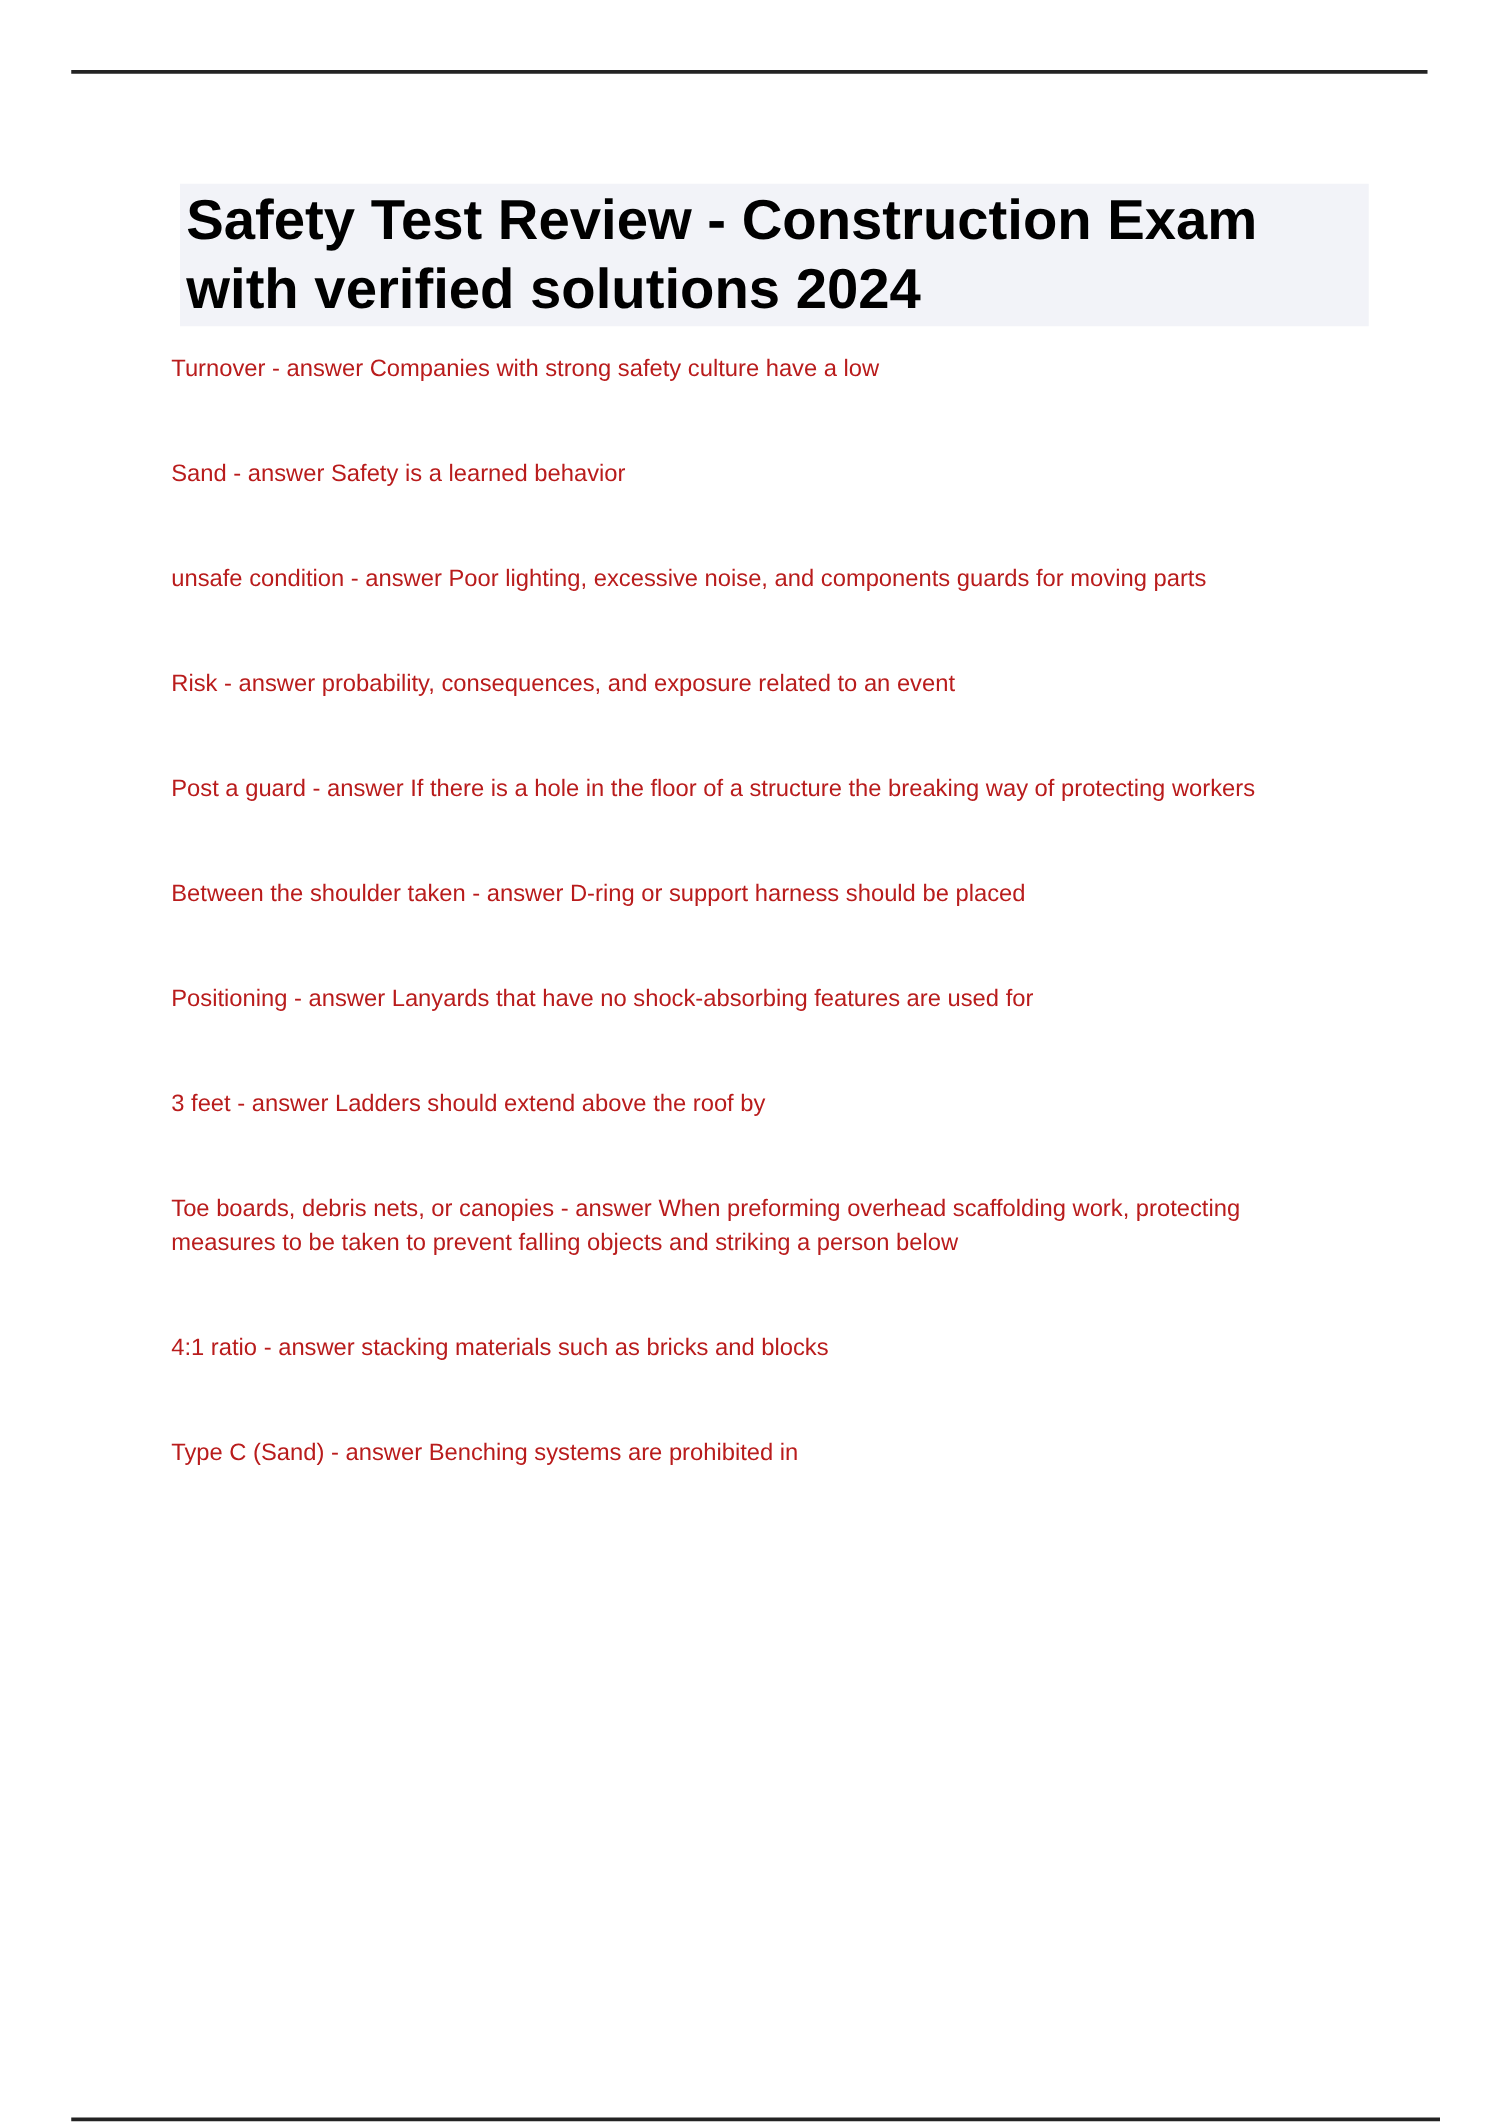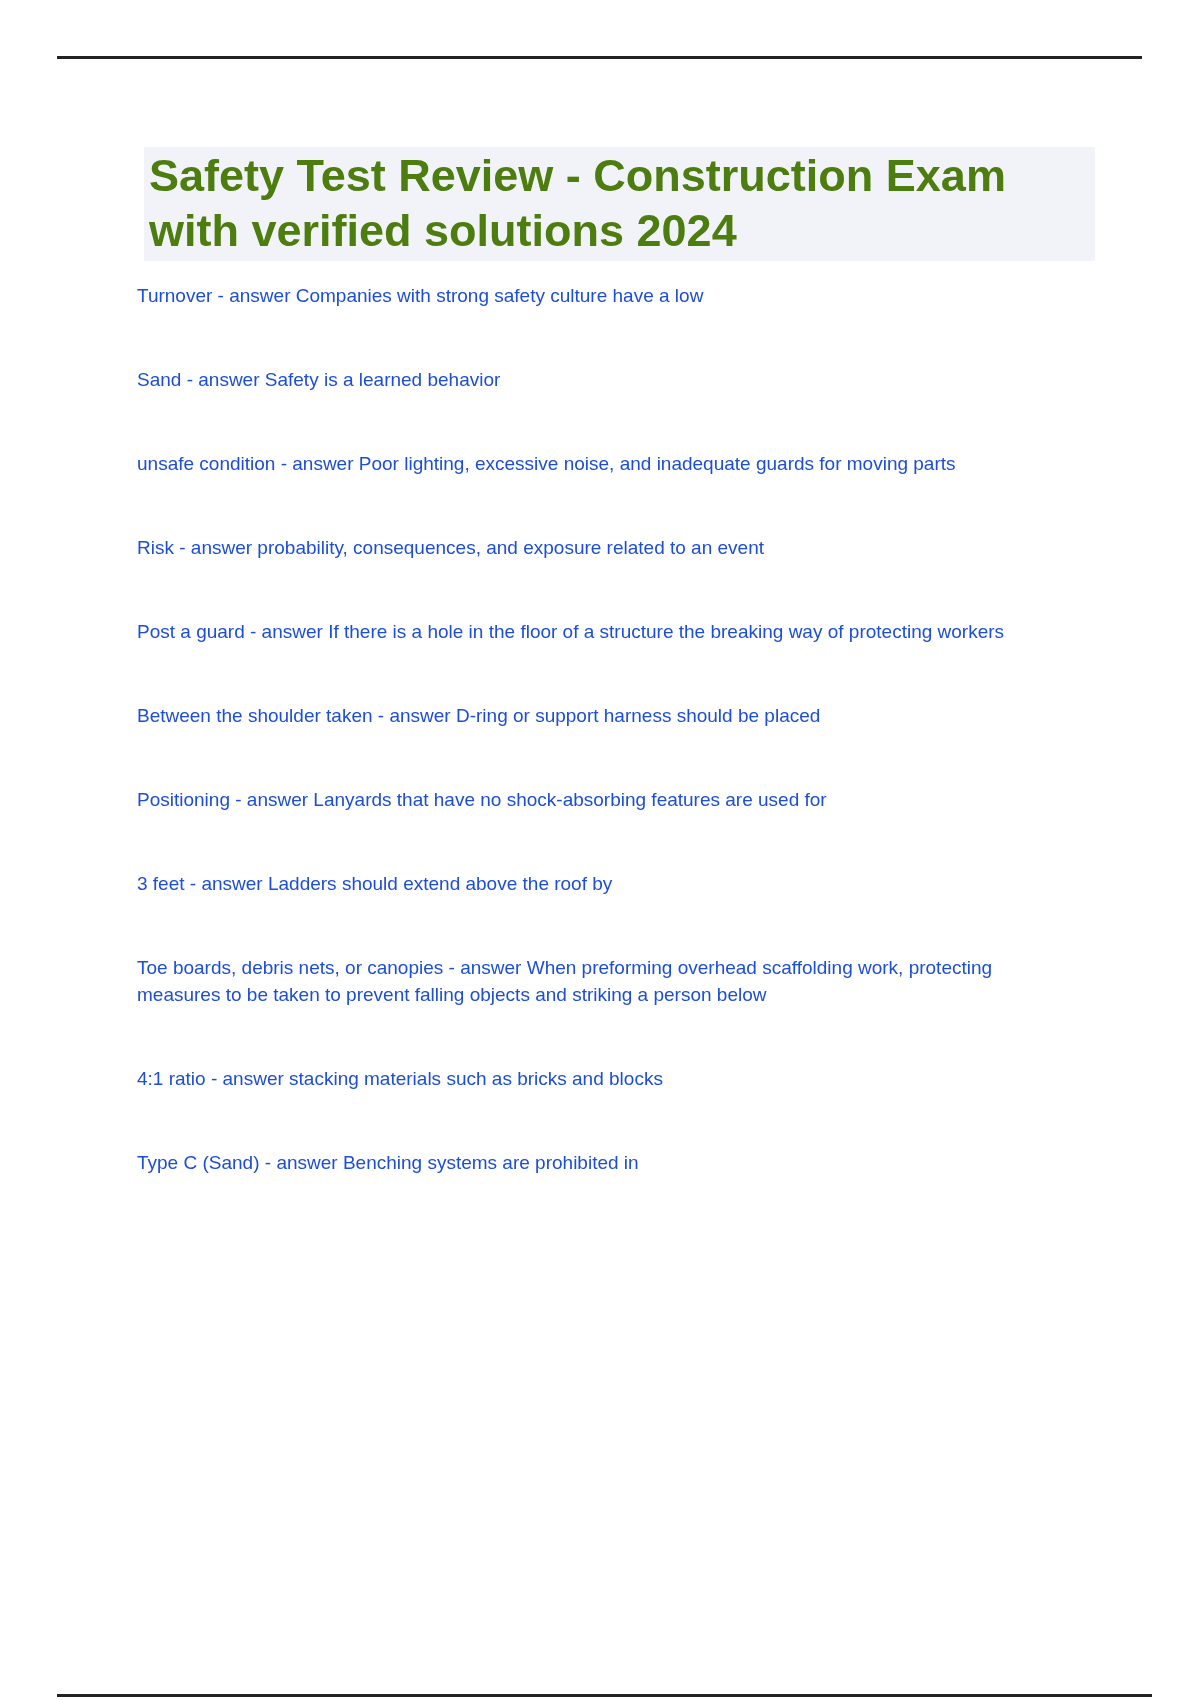--- a/index.html
+++ b/index.html
@@ -31,60 +31,60 @@
     width: 1095px;
   }
   .title {
     position: absolute;
     left: 144px;
     top: 147px;
     width: 946px;
     margin: 0;
     padding: 1px 0 3px 5px;
     background: #f2f3f8;
-    color: #4d7c0f;
+    color: #000000;
     font-size: 45px;
     line-height: 55px;
     font-weight: bold;
     letter-spacing: 0px;
   }
   .title-line {
     display: block;
     white-space: nowrap;
   }
   .qa-list {
     position: absolute;
     left: 137px;
     top: 282px;
     width: 1045px;
   }
   .qa-item {
     margin: 0 0 57px 0;
-    color: #1d4ed8;
+    color: #b91c1c;
     font-size: 19px;
     line-height: 27px;
     white-space: pre-line;
   }
 </style>
 </head>
 <body>
 
 <div class="page">
 
   <div class="rule rule-top"></div>
 
   <h1 class="title">
     <span class="title-line">Safety Test Review - Construction Exam</span>
     <span class="title-line">with verified solutions 2024</span>
   </h1>
 
   <div class="qa-list">
     <p class="qa-item">Turnover - answer Companies with strong safety culture have a low</p>
     <p class="qa-item">Sand - answer Safety is a learned behavior</p>
-    <p class="qa-item">unsafe condition - answer Poor lighting, excessive noise, and inadequate guards for moving parts</p>
+    <p class="qa-item">unsafe condition - answer Poor lighting, excessive noise, and components guards for moving parts</p>
     <p class="qa-item">Risk - answer probability, consequences, and exposure related to an event</p>
     <p class="qa-item">Post a guard - answer If there is a hole in the floor of a structure the breaking way of protecting workers</p>
     <p class="qa-item">Between the shoulder taken - answer D-ring or support harness should be placed</p>
     <p class="qa-item">Positioning - answer Lanyards that have no shock-absorbing features are used for</p>
     <p class="qa-item">3 feet - answer Ladders should extend above the roof by</p>
     <p class="qa-item">Toe boards, debris nets, or canopies - answer When preforming overhead scaffolding work, protecting
 measures to be taken to prevent falling objects and striking a person below</p>
     <p class="qa-item">4:1 ratio - answer stacking materials such as bricks and blocks</p>
     <p class="qa-item">Type C (Sand) - answer Benching systems are prohibited in</p>
   </div>

